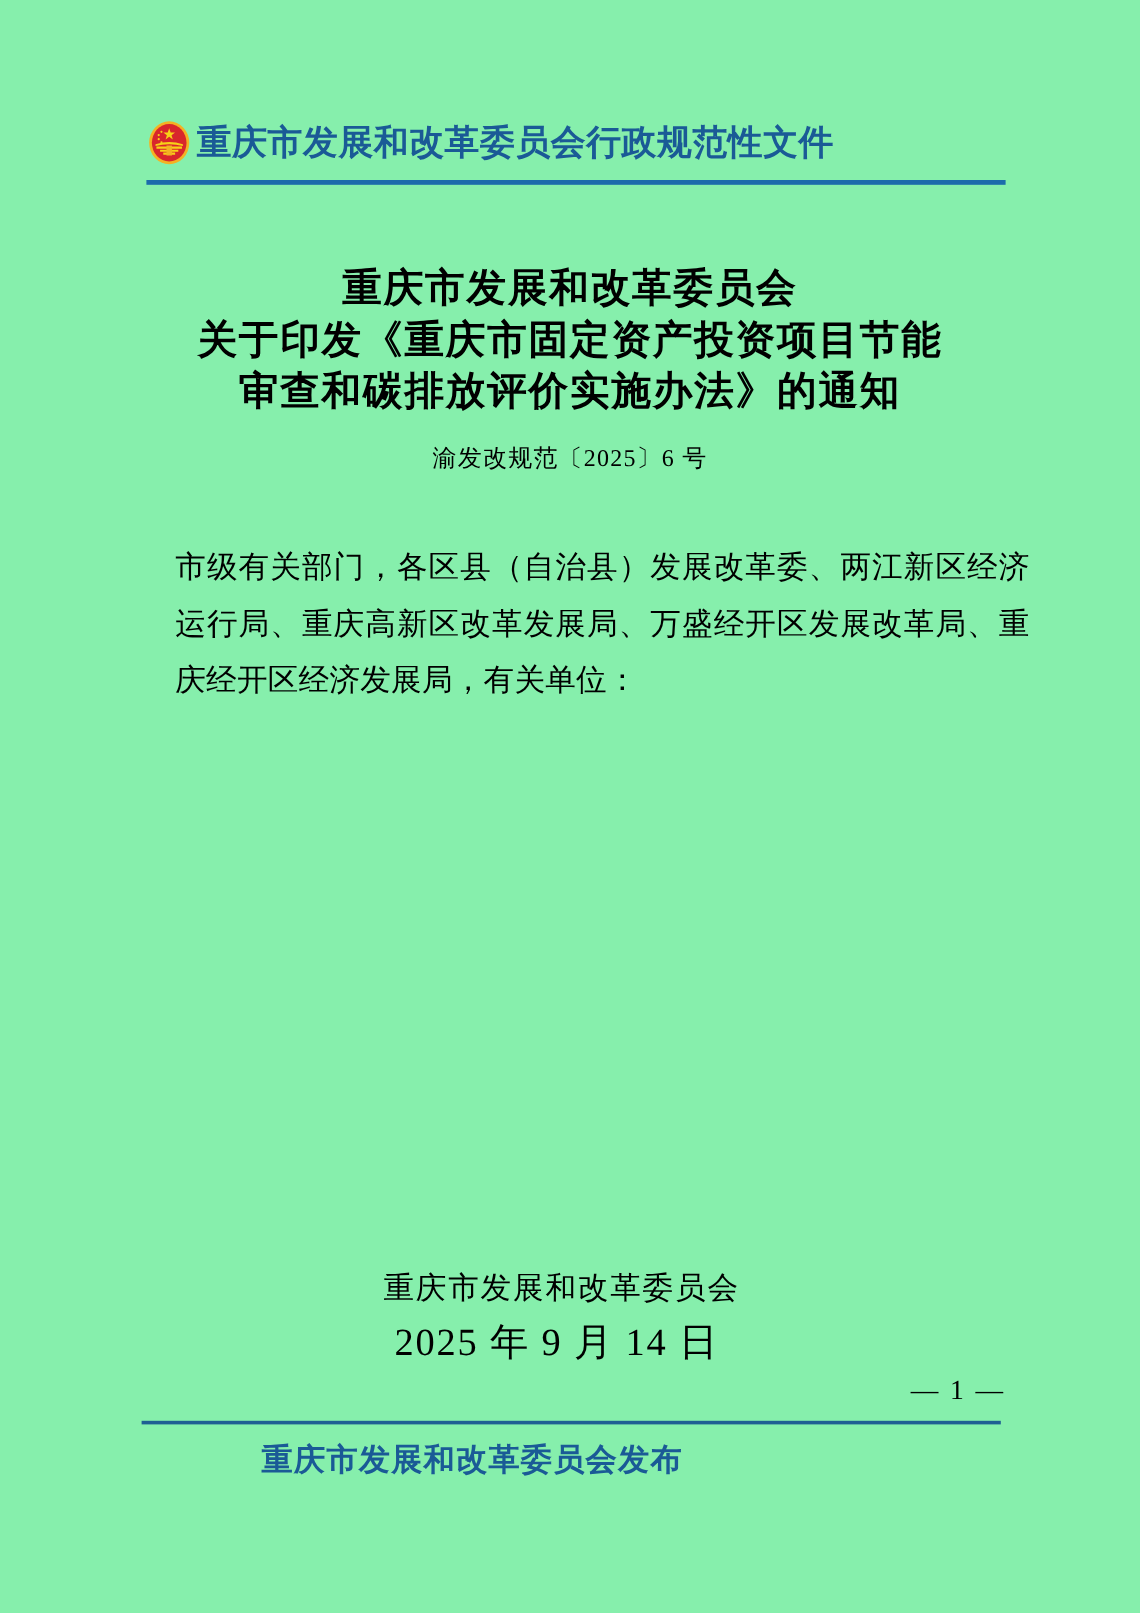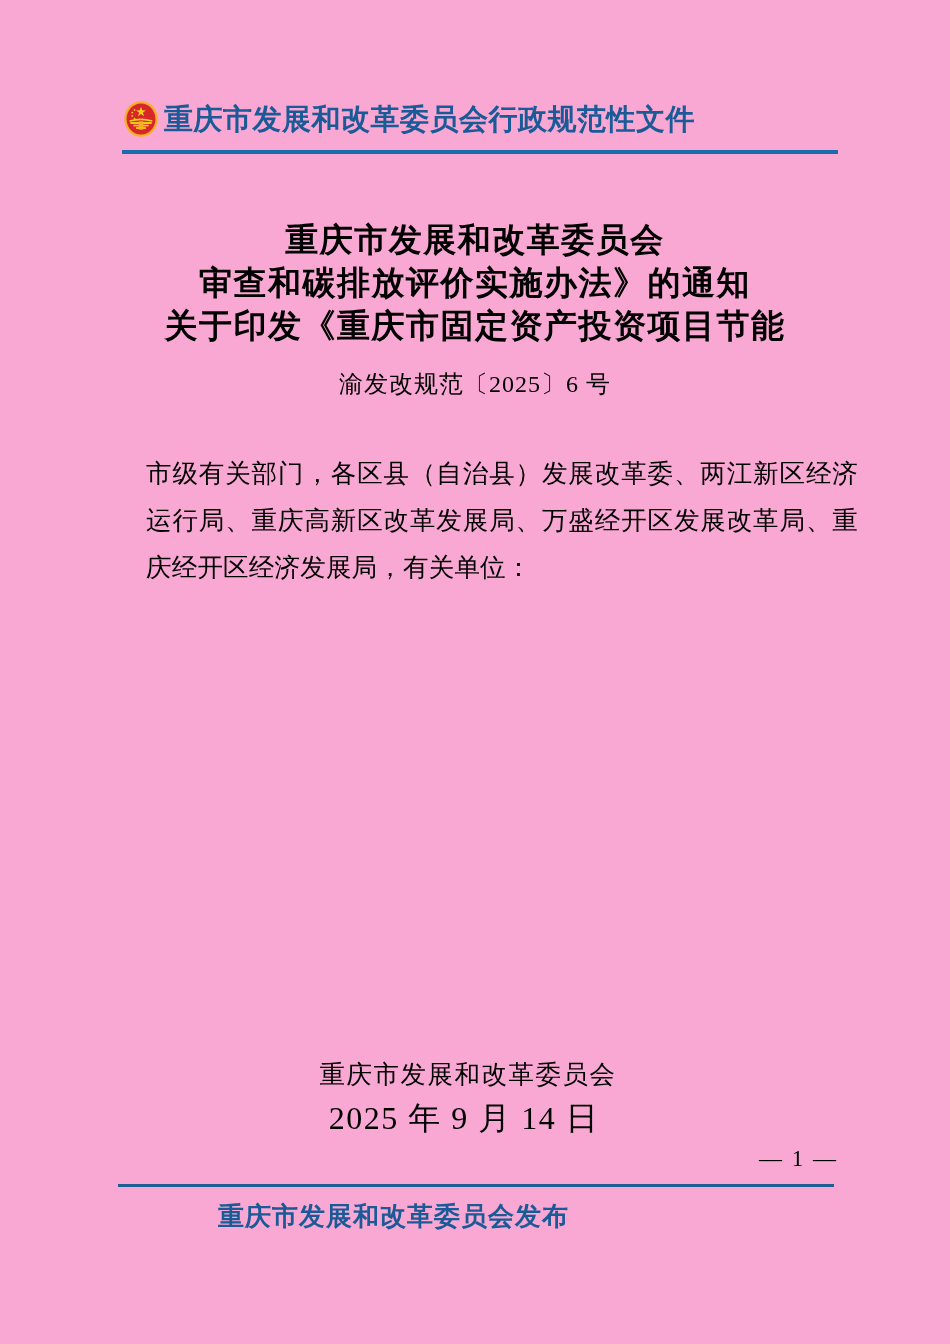--- a/index.html
+++ b/index.html
@@ -15,21 +15,21 @@
     font-family: "Liberation Sans", "DejaVu Sans", sans-serif;
     color: #000000;
     overflow: hidden;
   }
 
   .page {
     position: absolute;
     left: 0; top: 0;
     width: 950px;
     height: 1344px;
-    background: #f9a8d4;
+    background: #86efac;
   }
 
   
   .doc-header {
     position: absolute;
     left: 122px;
     top: 100px;
     width: 716px;
     display: flex;
     align-items: center;
@@ -77,21 +77,21 @@
     color: #000000;
     white-space: nowrap;
   }
   .doc-number {
     position: absolute;
     left: 122px;
     top: 368px;
     width: 706px;
     text-align: center;
     font-family: "Liberation Serif", "DejaVu Serif", serif;
-    font-size: 24px;
+    font-size: 20px;
     letter-spacing: 1px;
     color: #000000;
   }
 
   
   .body-block {
     position: absolute;
     left: 122px;
     top: 450px;
     width: 712px;
@@ -190,22 +190,22 @@
       <path d="M37 71.5 h26 v4.5 h-26 z" fill="#f7d117"></path>
       <path d="M44 56 h12 v22 h-12 z" fill="#f4b223"></path>
       <path d="M20 53 q30 -9 60 0 l0 4 q-30 -8 -60 0 z" fill="#f7d117"></path>
     </svg>
     <span class="header-title">重庆市发展和改革委员会行政规范性文件</span>
   </div>
   <div class="header-rule"></div>
 
   <div class="title-block">
     <div class="title-line">重庆市发展和改革委员会</div>
+    <div class="title-line">关于印发《重庆市固定资产投资项目节能</div>
     <div class="title-line">审查和碳排放评价实施办法》的通知</div>
-    <div class="title-line">关于印发《重庆市固定资产投资项目节能</div>
   </div>
 
   <div class="doc-number">渝发改规范〔2025〕6 号</div>
 
   <div class="body-block">
     <p class="para">市级有关部门，各区县（自治县）发展改革委、两江新区经济运行局、重庆高新区改革发展局、万盛经开区发展改革局、重庆经开区经济发展局，有关单位：</p>
   </div>
 
   <div class="signature">
     <div class="sign-org">重庆市发展和改革委员会</div>

